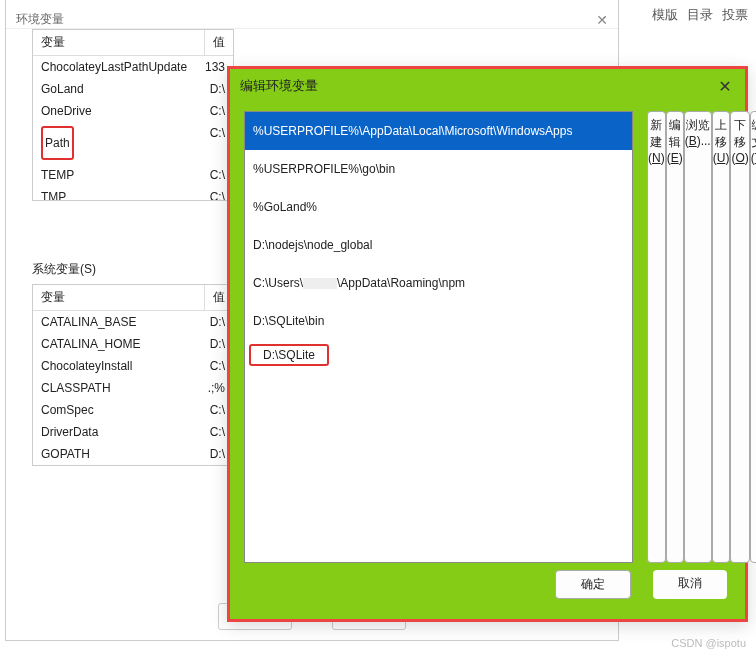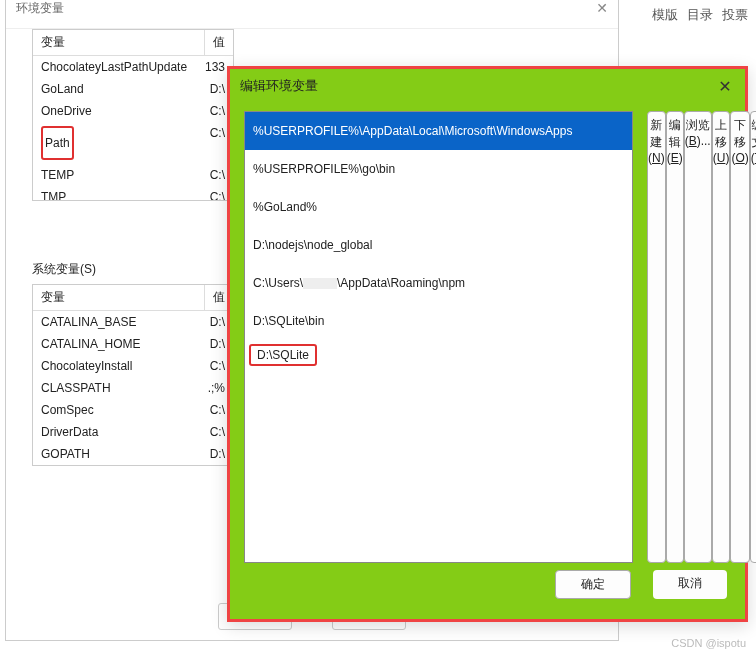--- a/index.html
+++ b/index.html
@@ -1,19 +1,19 @@
 <!DOCTYPE html>
 <html><head>
 <meta charset="utf-8">
 <style>
   body{margin:0;font-family:"Microsoft YaHei","Segoe UI",sans-serif;font-size:12px;color:#222;background:#fff;width:756px;height:655px;position:relative;overflow:hidden}
   .top-tabs{position:absolute;top:0;right:8px;display:flex;gap:9px;font-size:13px;color:#555;padding:6px 0}
   .top-tabs span{cursor:pointer}
   .back-dlg{position:absolute;left:5px;top:0;width:612px;height:640px;background:#fff;border:1px solid #ccc;border-top:none}
-  .titlebar{height:28px;display:flex;align-items:flex-start;padding:0 10px;color:#666;border-bottom:1px solid #eee;font-size:12px}
+  .titlebar{height:28px;display:flex;align-items:flex-end;padding:0 10px;color:#666;border-bottom:1px solid #eee;font-size:12px}
   .titlebar .x-icon{margin-left:auto;color:#888;font-size:14px}
   .section-label{margin:30px 0 6px 26px;font-size:12px}
   .censor{display:inline-block;width:38px;height:14px;background:#eee;border-radius:2px;vertical-align:middle;margin-right:2px}
   .tbl{margin:0 26px;border:1px solid #ccc;width:200px;overflow:hidden}
   .tbl .head{display:flex;background:#fff;border-bottom:1px solid #ddd}
   .tbl .head .col{padding:4px 8px;font-size:12px}
   .tbl .head .col.name{width:160px;border-right:1px solid #ddd}
   .tbl .row{display:flex;padding:2px 0}
   .tbl .row .cell{padding:2px 8px;font-size:12px;white-space:nowrap}
   .tbl .row .cell.name{width:160px}
@@ -23,21 +23,21 @@
   .watermark{position:absolute;right:10px;bottom:6px;color:#bbb;font-size:11px}
   
   
   .dlg{position:absolute;left:227px;top:66px;width:515px;height:550px;background:#84cc16;border:3px solid #ef4444;box-shadow:0 4px 16px rgba(0,0,0,0.15)}
   .dlg .tb{height:34px;display:flex;align-items:center;padding:0 10px;font-size:13px}
   .dlg .tb .x{margin-left:auto;font-size:16px;color:#333;cursor:pointer;width:20px;text-align:center}
   .dlg .body{display:flex;padding:8px 14px 0 14px;height:460px}
   .list{flex:1;border:1px solid #888;background:#fff;height:450px;overflow:hidden}
   .list .li{padding:12px 8px;font-size:12px}
   .list .li.sel{background:#0a64c8;color:#fff}
-  .list .hl{border:2px solid #e03030;border-radius:3px;margin:4px;padding:2px 6px;display:inline-block}
+  .list .hl{border:2px solid #e03030;border-radius:3px;margin:4px;padding:2px 12px;display:inline-block}
   .sidebtns{display:flex;gap:0;margin-left:14px;width:84px}
   .btn{border:1px solid #aaa;border-radius:4px;background:#fdfdfd;padding:5px 0;font-size:12px;text-align:center;cursor:pointer;margin-bottom:8px}
   .btn u{text-decoration:underline}
   .spacer{height:34px}
   .dlg .footer{position:absolute;bottom:12px;right:18px;display:flex;gap:22px}
   .dlg .footer .btn{width:74px}
   .censor2{display:inline-block;width:34px;height:11px;background:#eee;vertical-align:middle}
 </style>
 </head>
 <body>

